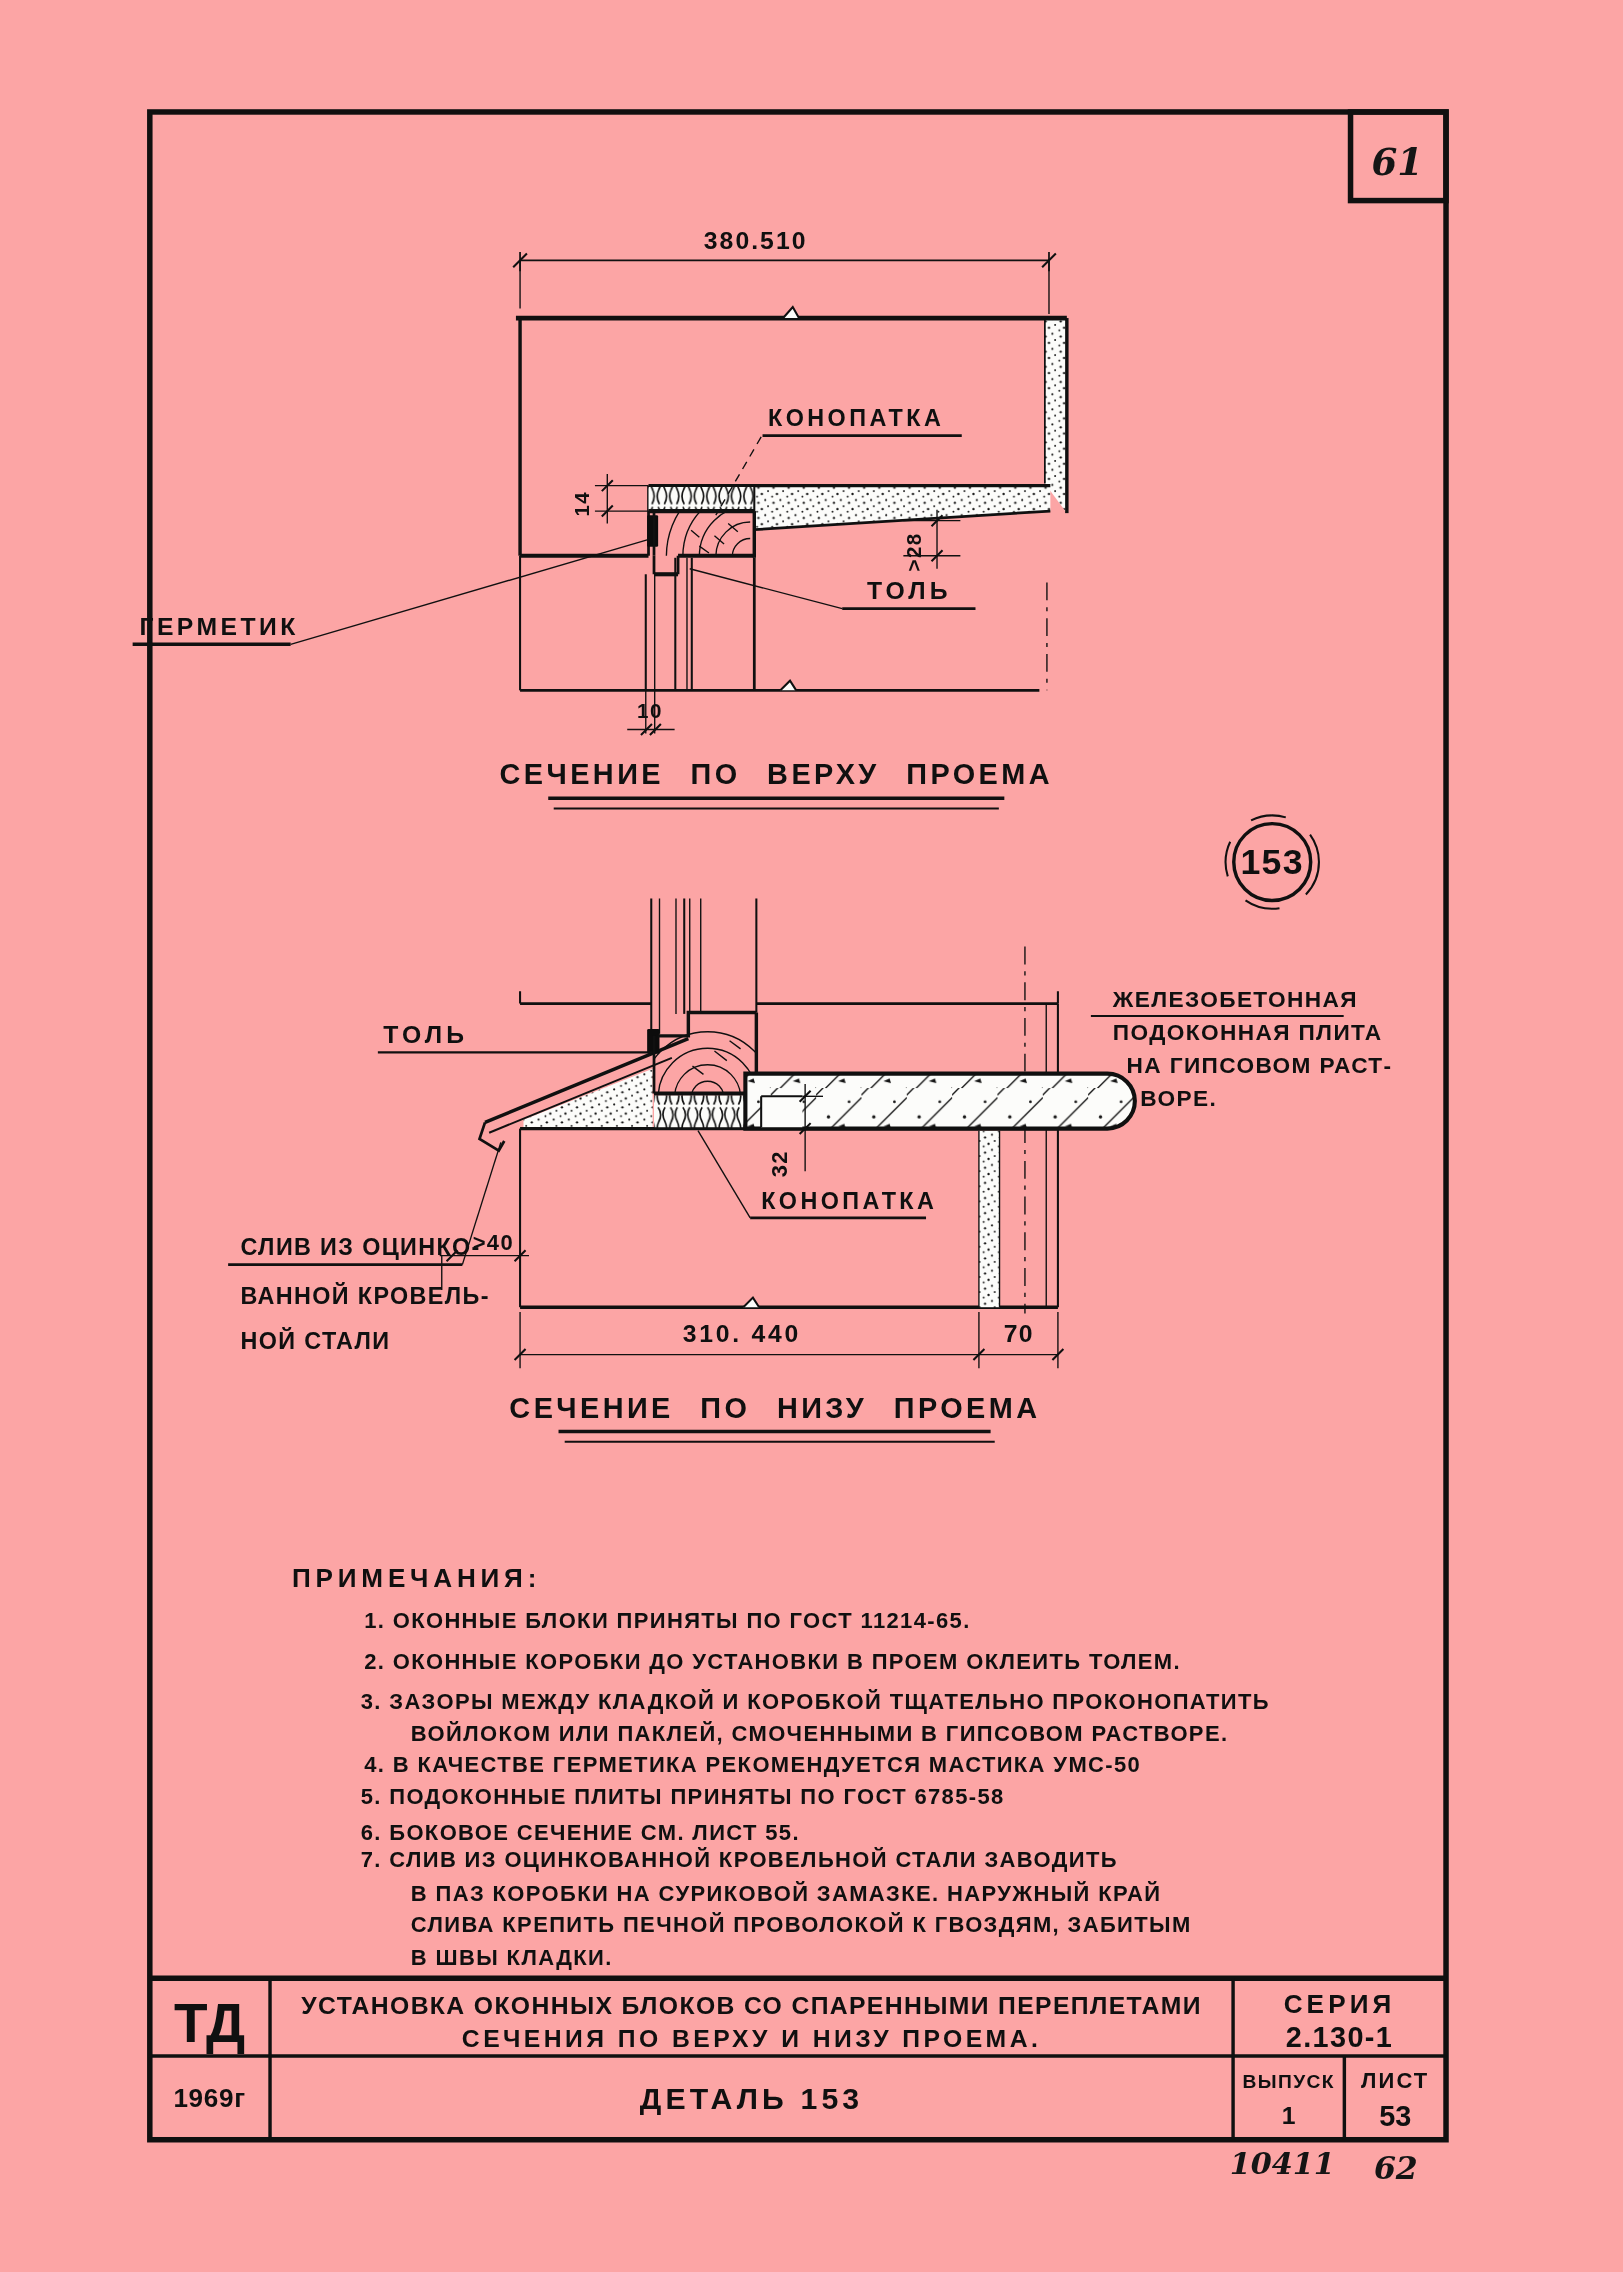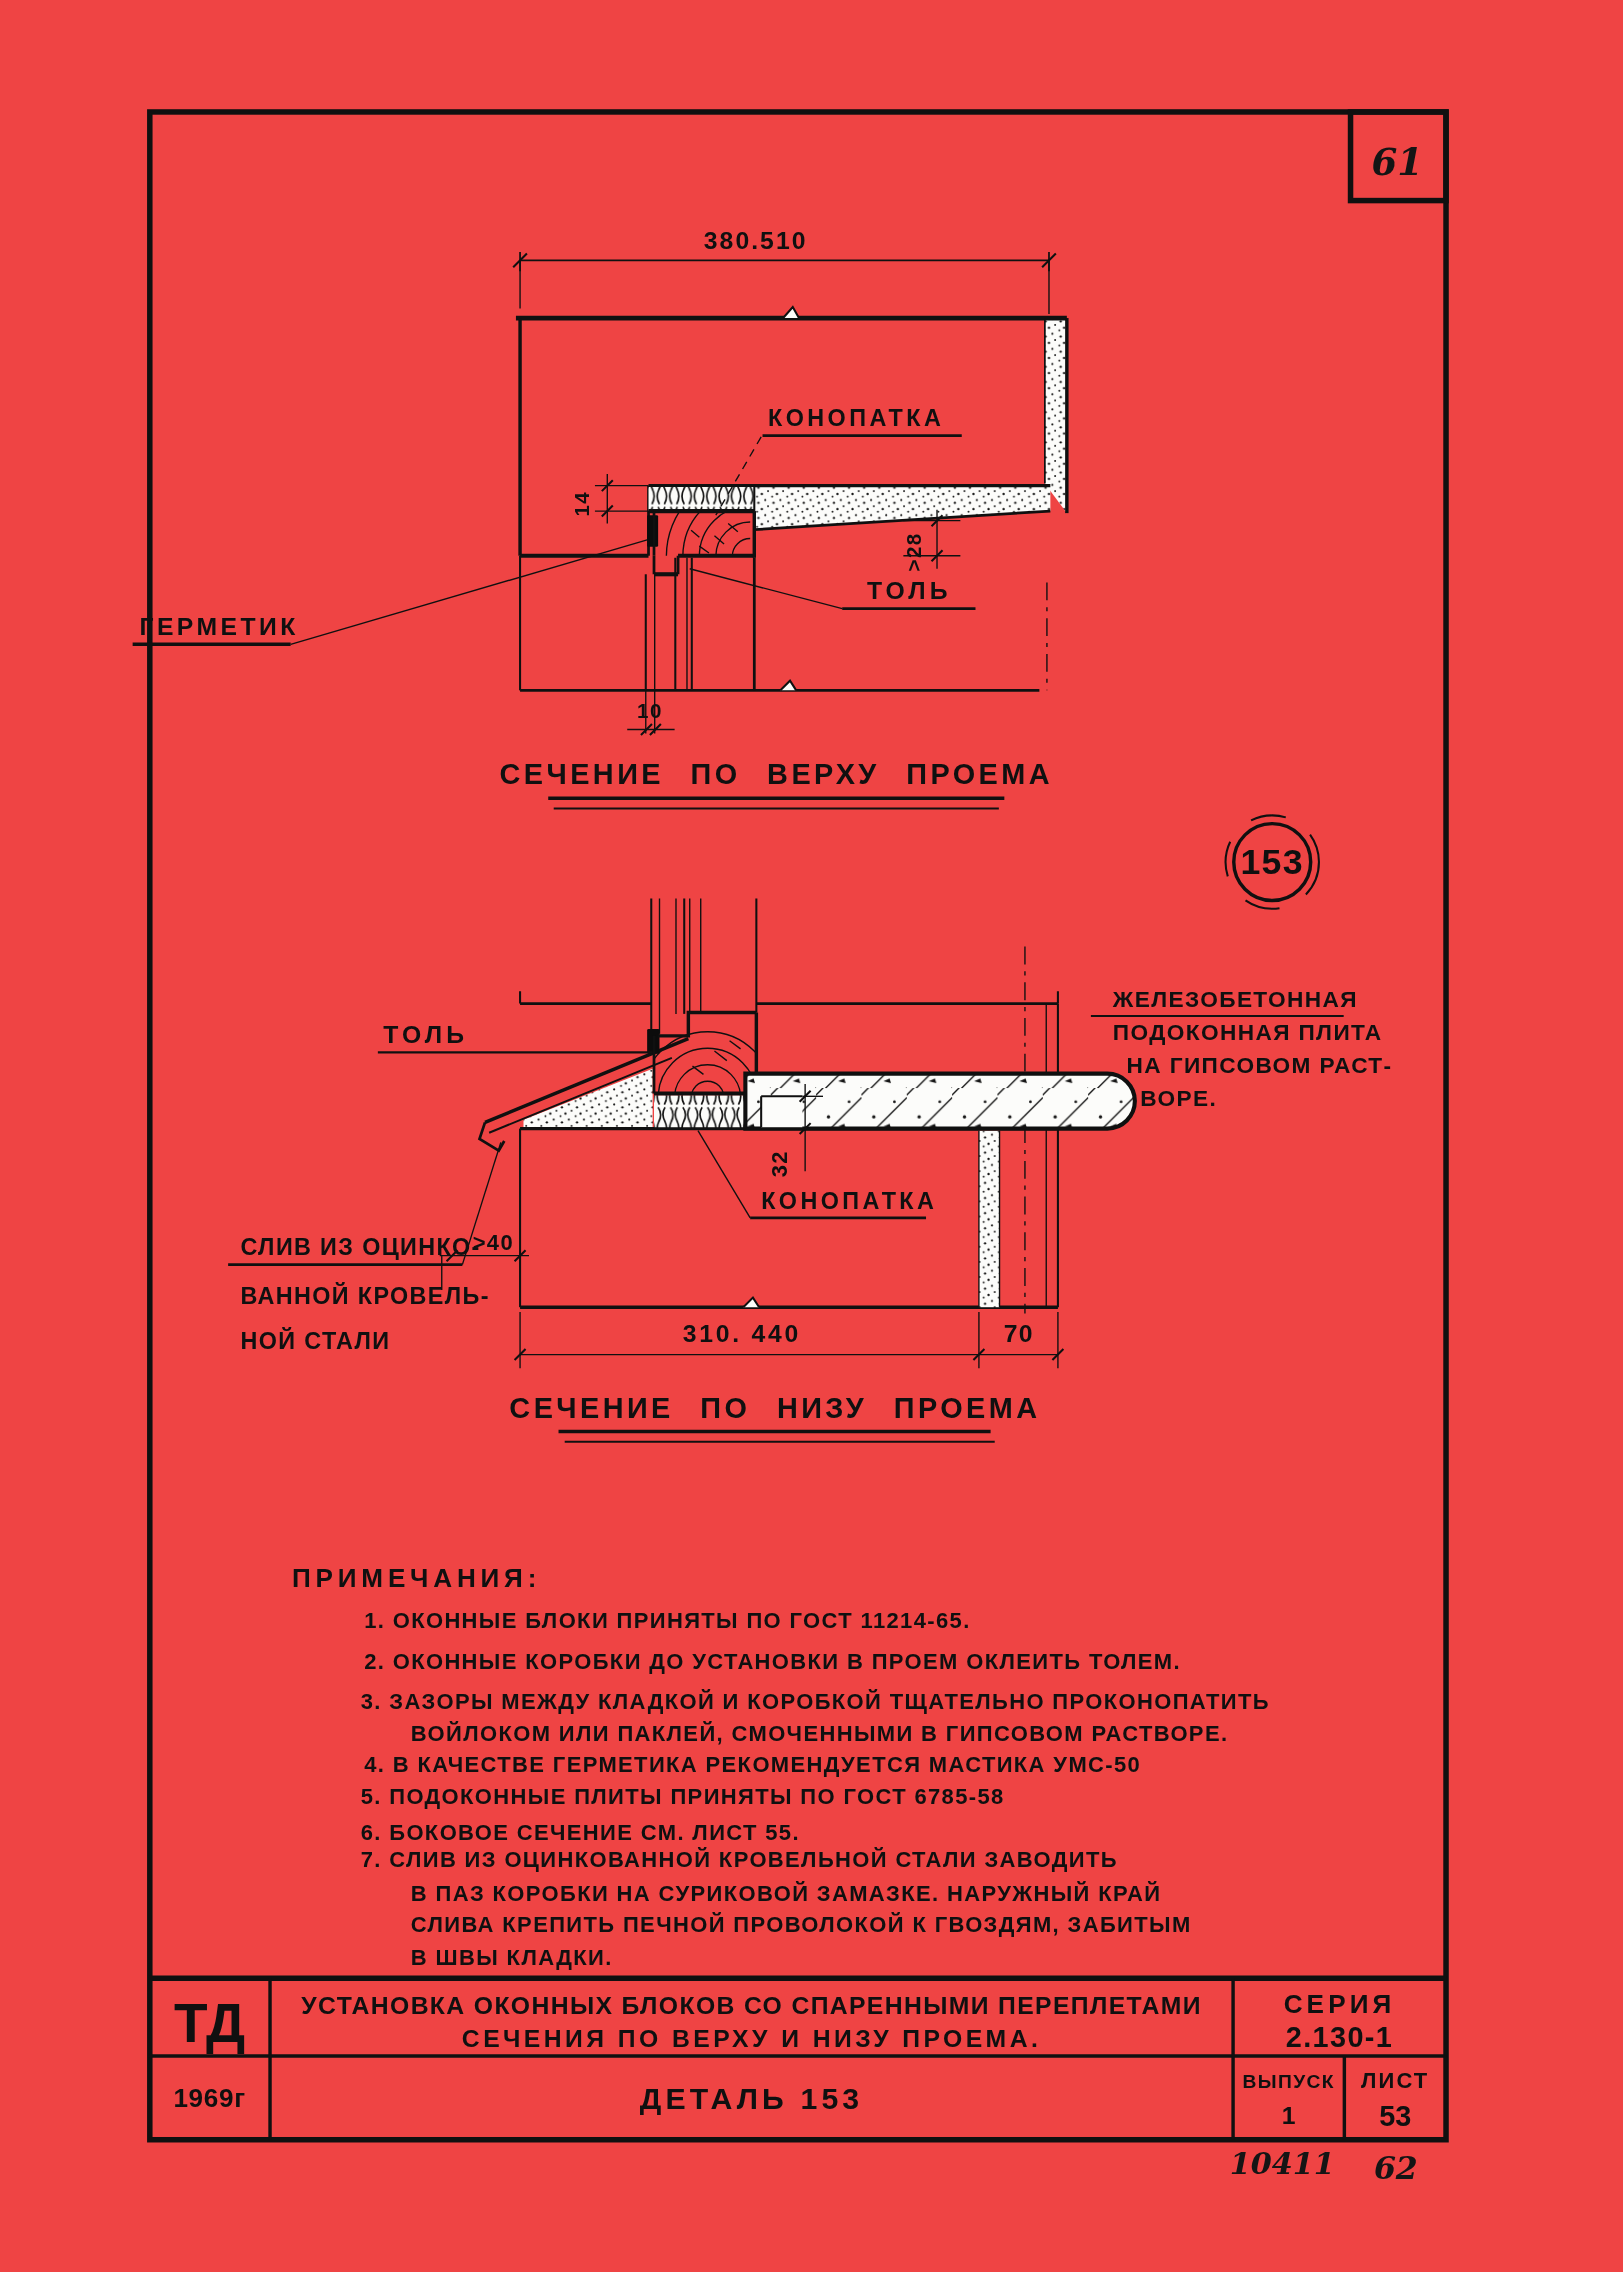--- a/index.html
+++ b/index.html
@@ -1,16 +1,16 @@
 <!DOCTYPE html>
 <html style="font-size:11px"><head>
 <meta charset="utf-8">
 <style>
   html,body{margin:0;padding:0;background:#e8e8e4;}
-  #sheet{position:relative;width:1624px;height:2273px;background:#ef4444;}
+  #sheet{position:relative;width:1624px;height:2273px;background:#fca5a5;}
   svg{position:absolute;left:0;top:0;}
   .dtext{font-family:"Liberation Sans",sans-serif;font-weight:bold;fill:#101010;}
   .hand{font-family:"DejaVu Serif",serif;font-style:italic;font-weight:bold;fill:#151515;}
   .ln{stroke:#101010;fill:none;}
 </style>
 </head>
 <body>
 
 <div id="sheet">
 <svg width="1624" height="2273" viewBox="0 0 2364 3309">

